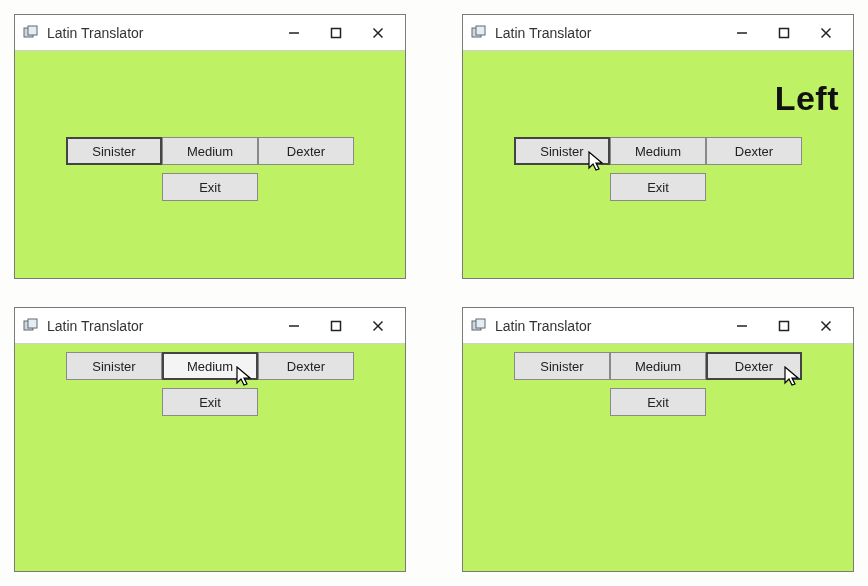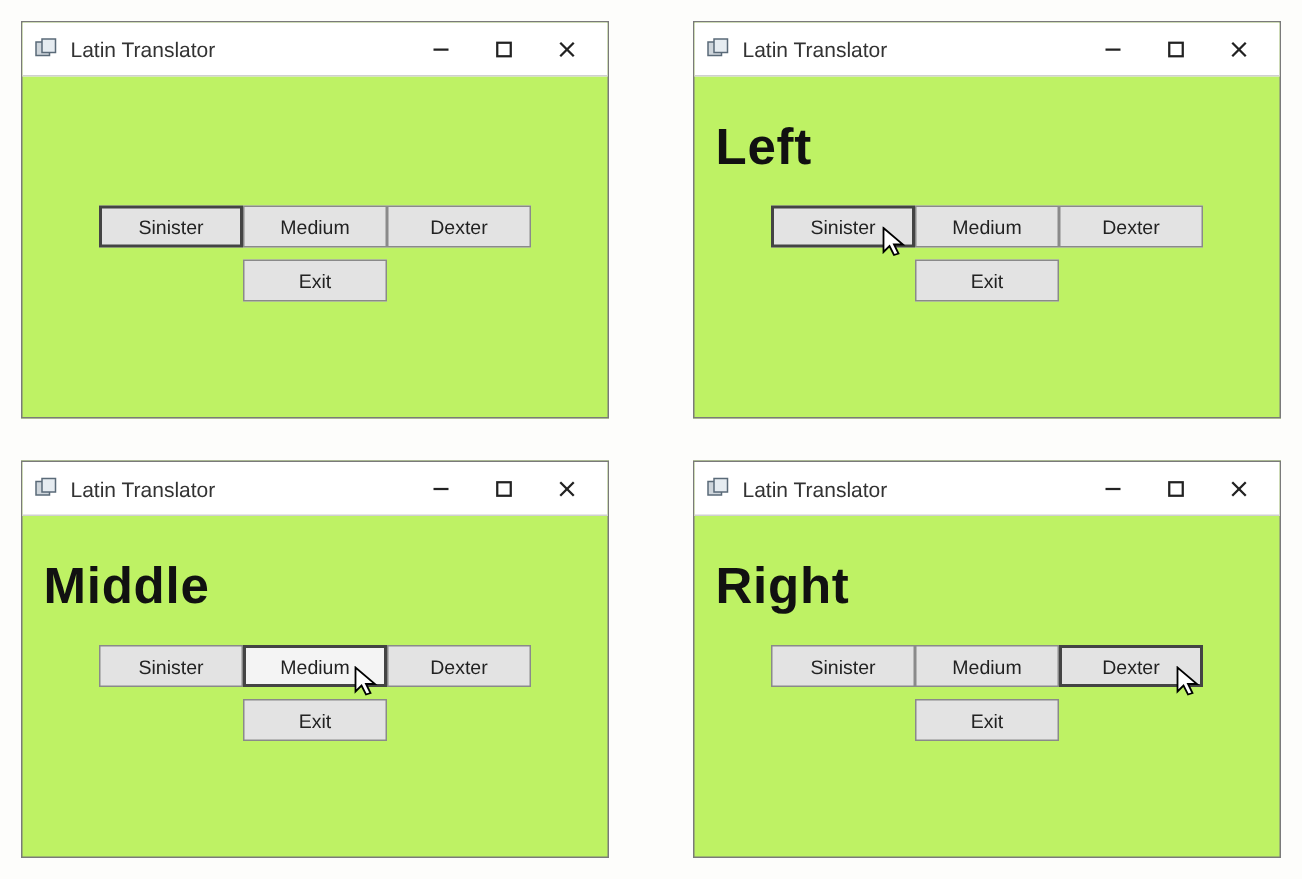--- a/index.html
+++ b/index.html
@@ -48,21 +48,21 @@
   .win-btn svg{display:block;}
   .client{
     flex:1 1 auto;position:relative;
     display:flex;flex-direction:column;
     align-items:center;justify-content:flex-start;
     padding:8px 14px 12px 14px;
     box-sizing:border-box;
   }
   .translation-area{
     width:100%;height:78px;
-    display:flex;align-items:center;justify-content:flex-start;
+    display:flex;align-items:center;justify-content:flex-end;
   }
   .translation-text{
     font-size:34px;font-weight:700;color:#111;letter-spacing:0.5px;
   }
   .btn-row{
     display:flex;width:100%;justify-content:center;
   }
   .btn, .btn-exit{
     width:96px;height:28px;
     background:#e3e3e3;
@@ -199,23 +199,20 @@
             </svg>
         </span>
         <span class="win-btn">
           <svg width="12" height="12" viewBox="0 0 12 12">
               <line x1="1.5" y1="1.5" x2="10.5" y2="10.5" stroke="#222" stroke-width="1.5"></line>
               <line x1="10.5" y1="1.5" x2="1.5" y2="10.5" stroke="#222" stroke-width="1.5"></line>
             </svg>
         </span>
       </div>
       <div class="client">
-        <div class="translation-area">
-          <span class="translation-text">Middle</span>
-        </div>
         <div class="btn-row">
           <div class="btn">Sinister</div>
           <div class="btn btn-active" style="position:relative;background:#f4f4f4;">
             <span>Medium</span>
             <span class="cursor" style="left:72px;top:12px;">
               <svg width="20" height="24" viewBox="0 0 20 24">
                   <polygon points="1,1 1,17 5,13 8,19 11,18 8,12 14,12" fill="#fff" stroke="#000" stroke-width="1.2"></polygon>
                 </svg>
             </span>
           </div>
@@ -248,23 +245,20 @@
             </svg>
         </span>
         <span class="win-btn">
           <svg width="12" height="12" viewBox="0 0 12 12">
               <line x1="1.5" y1="1.5" x2="10.5" y2="10.5" stroke="#222" stroke-width="1.5"></line>
               <line x1="10.5" y1="1.5" x2="1.5" y2="10.5" stroke="#222" stroke-width="1.5"></line>
             </svg>
         </span>
       </div>
       <div class="client">
-        <div class="translation-area">
-          <span class="translation-text">Right</span>
-        </div>
         <div class="btn-row">
           <div class="btn">Sinister</div>
           <div class="btn">Medium</div>
           <div class="btn btn-active" style="position:relative;">
             <span>Dexter</span>
             <span class="cursor" style="left:76px;top:12px;">
               <svg width="20" height="24" viewBox="0 0 20 24">
                   <polygon points="1,1 1,17 5,13 8,19 11,18 8,12 14,12" fill="#fff" stroke="#000" stroke-width="1.2"></polygon>
                 </svg>
             </span>

